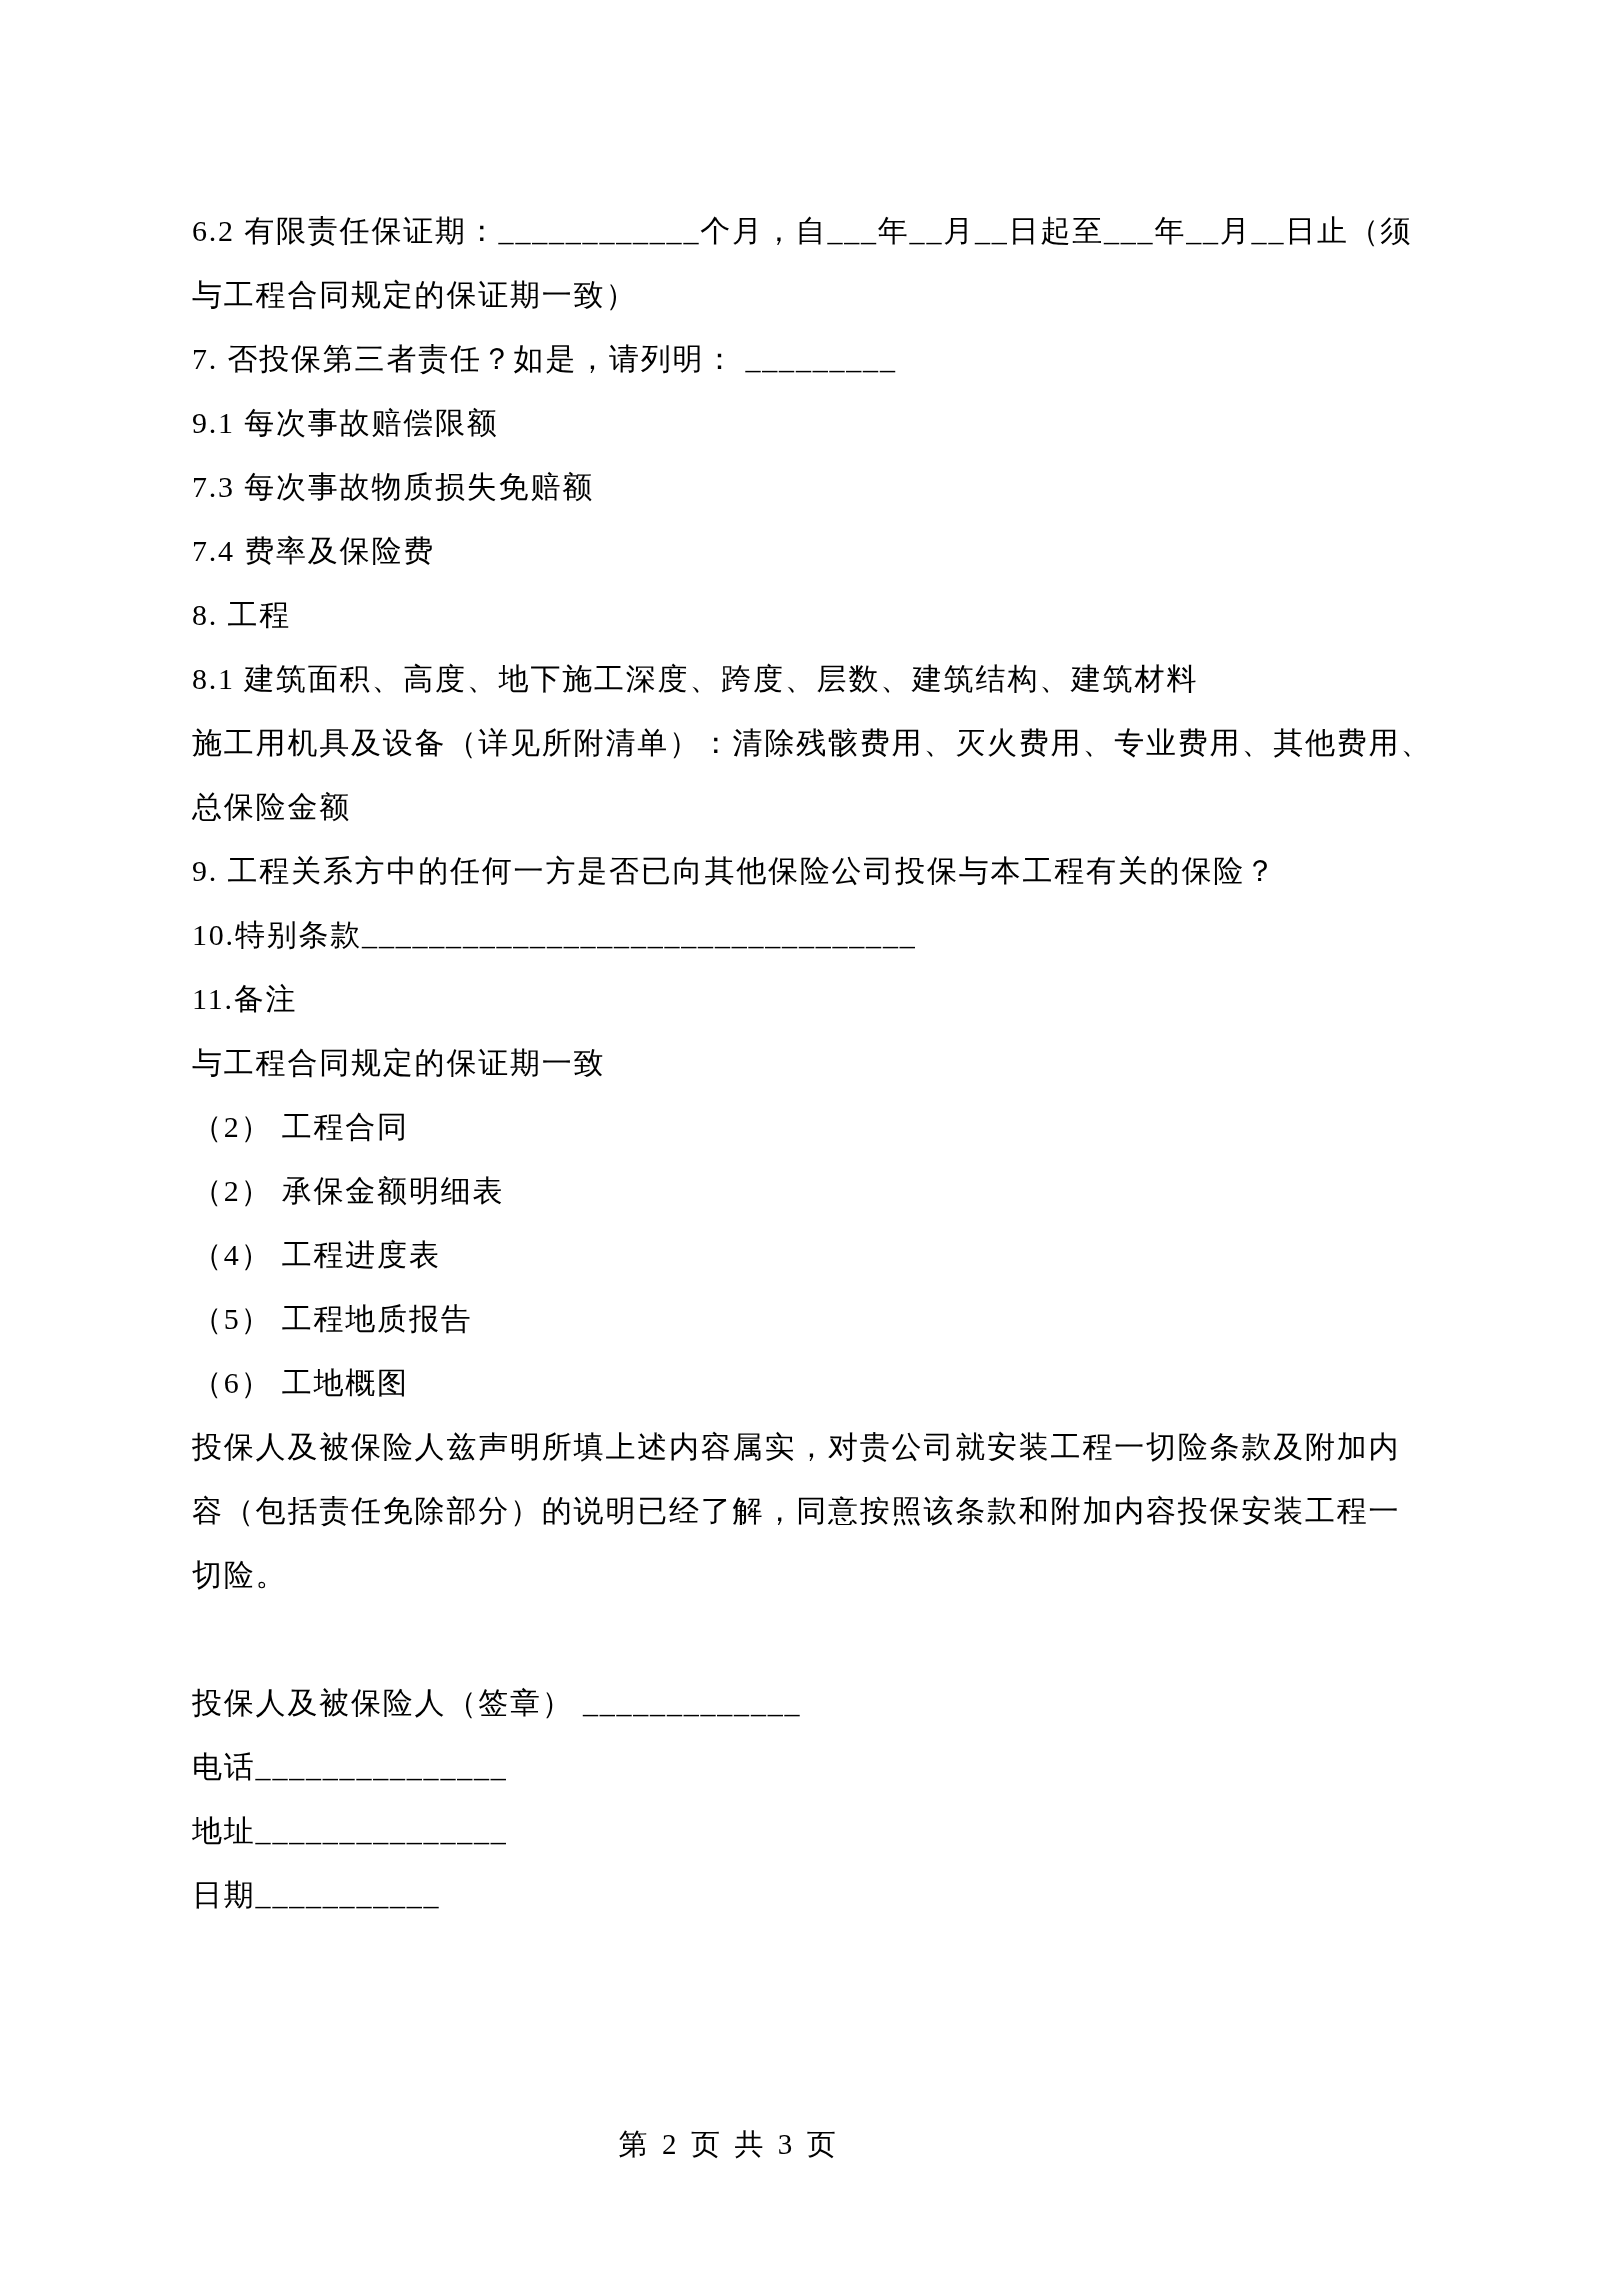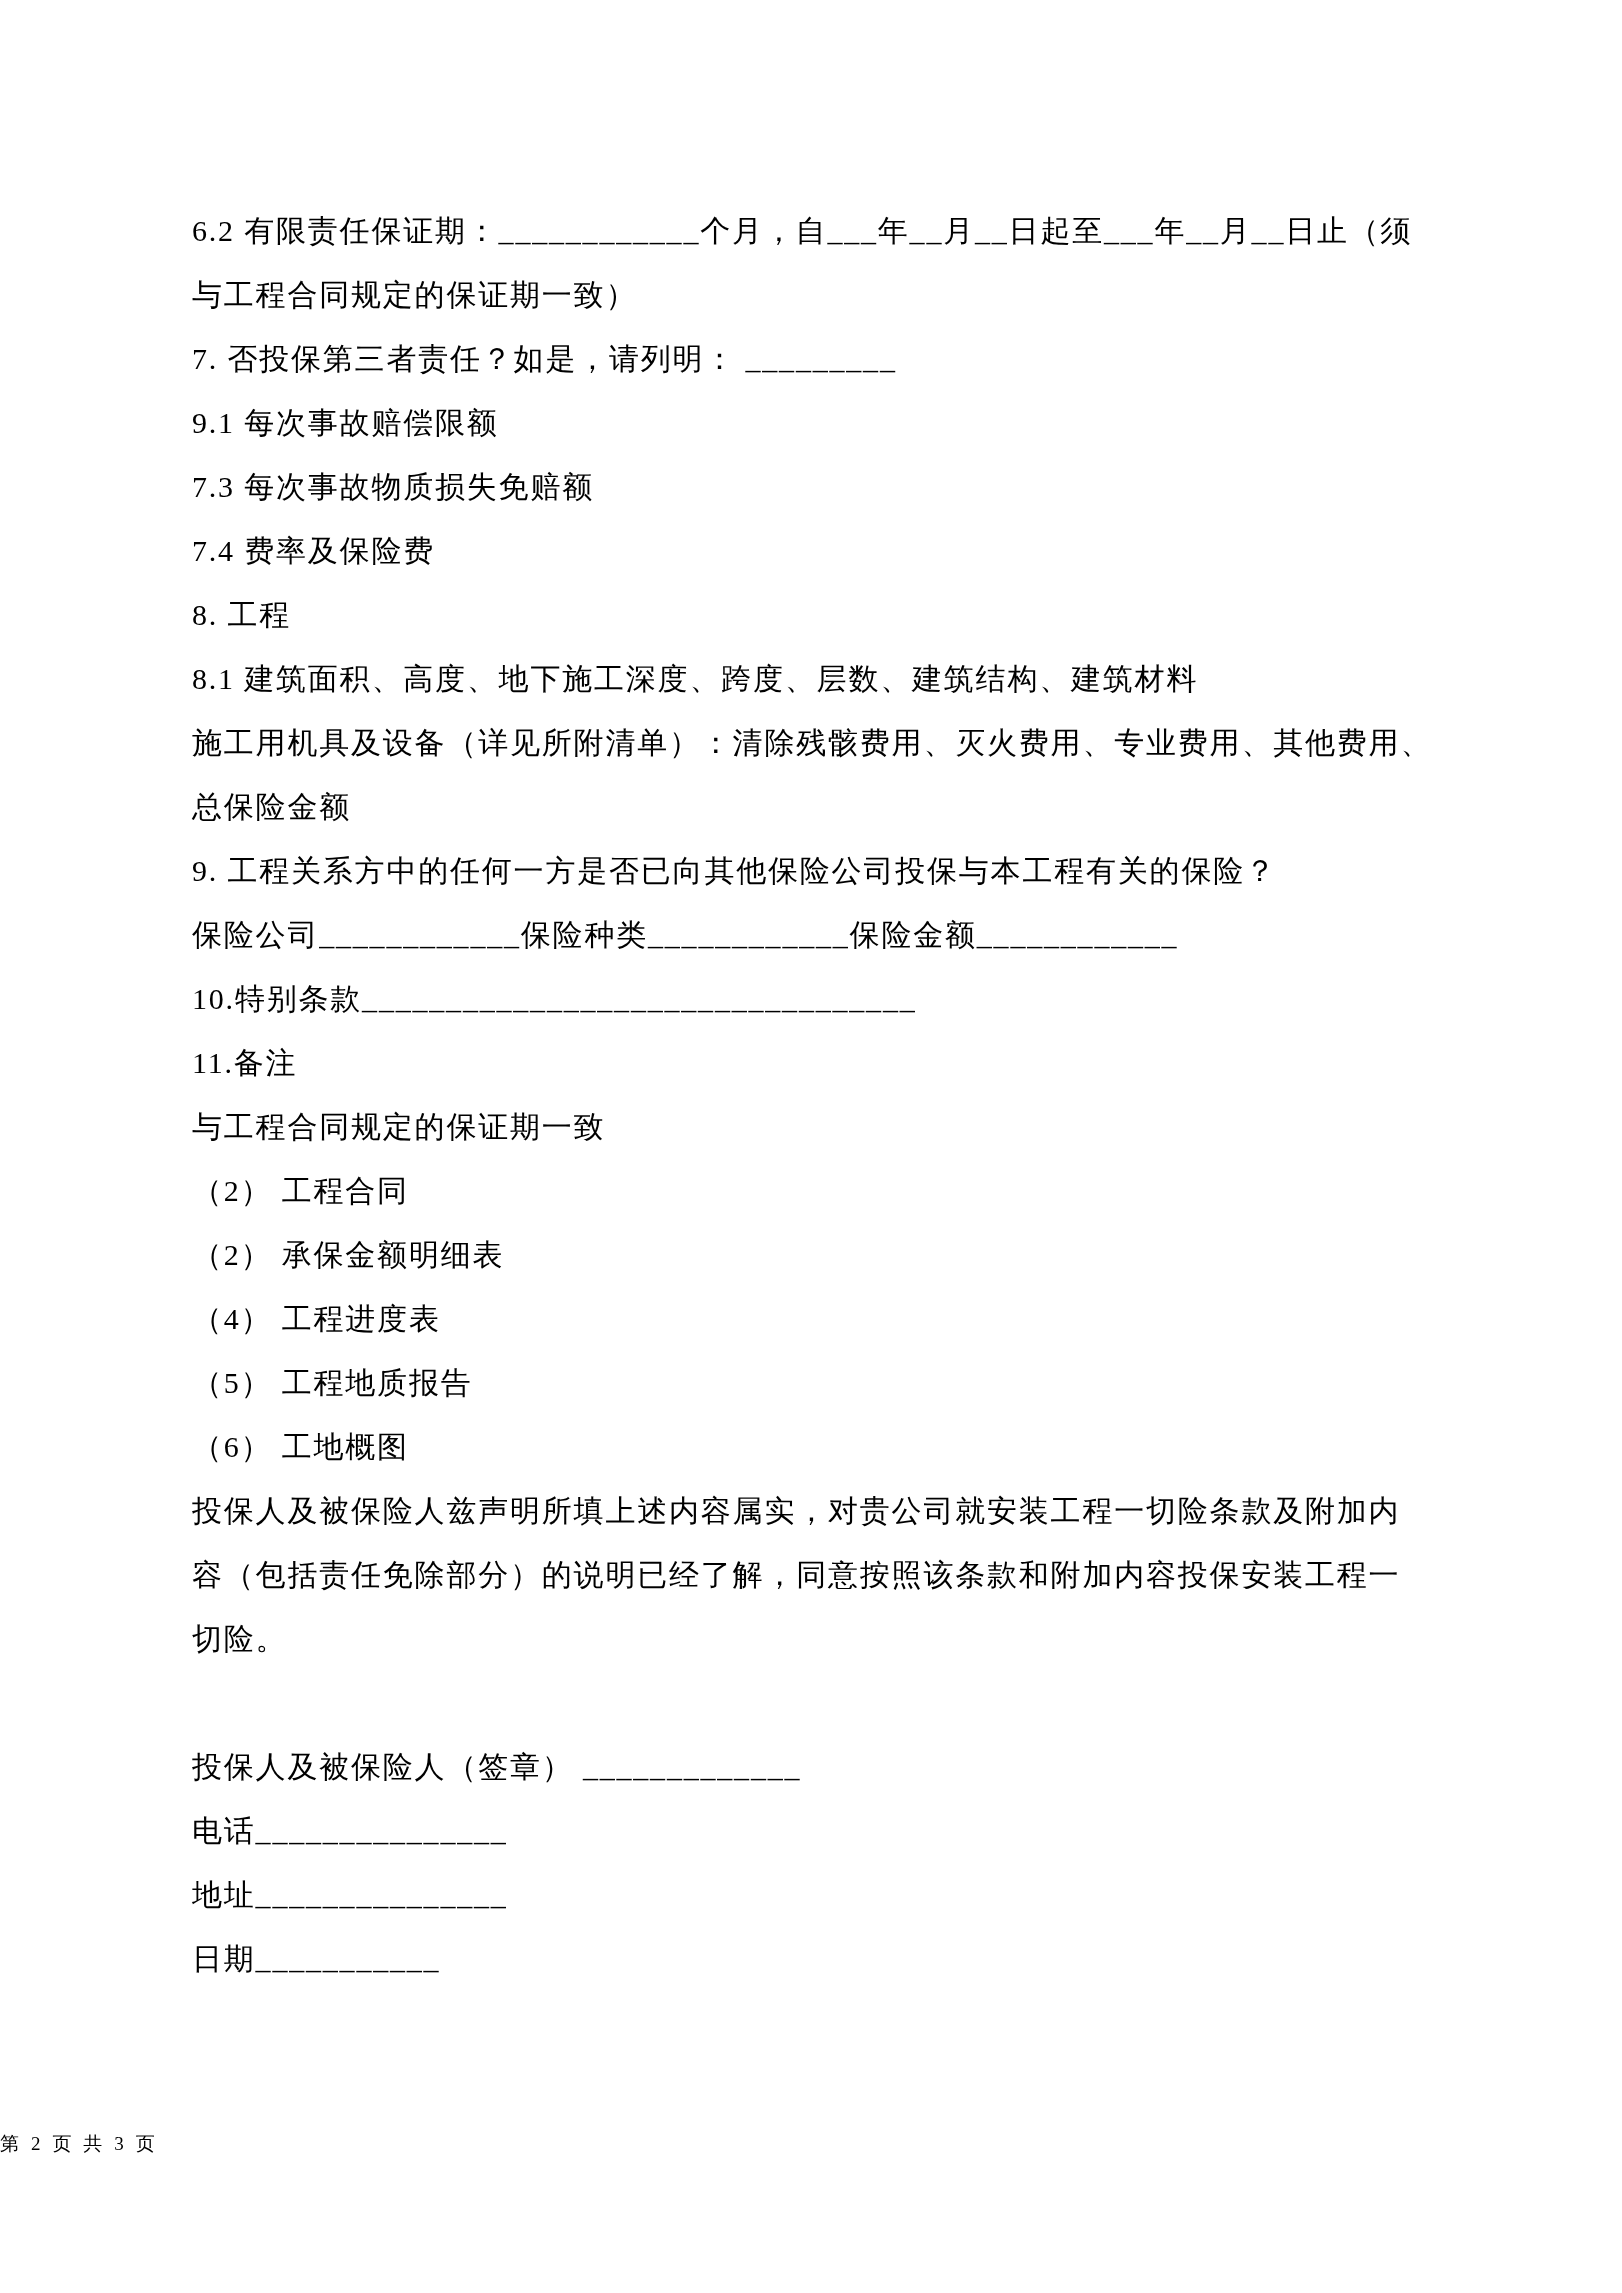--- a/index.html
+++ b/index.html
@@ -29,22 +29,22 @@
     font-size: 30px;
     letter-spacing: 1.8px;
     white-space: pre;
     color: #000000;
   }
   .footer {
     position: absolute;
     top: 2125px;
     left: 0;
     width: 100%;
-    text-align: left;
-    font-size: 19px;
+    text-align: center;
+    font-size: 29px;
     line-height: 38px;
     letter-spacing: 3.6px;
     color: #000000;
   }
 </style>
 </head>
 <body>
 
 <div class="page">
   <div class="content">
@@ -52,21 +52,20 @@
     <p class="line">与工程合同规定的保证期一致）</p>
     <p class="line">7. 否投保第三者责任？如是，请列明： _________</p>
     <p class="line">9.1 每次事故赔偿限额</p>
     <p class="line">7.3 每次事故物质损失免赔额</p>
     <p class="line">7.4 费率及保险费</p>
     <p class="line">8. 工程</p>
     <p class="line">8.1 建筑面积、高度、地下施工深度、跨度、层数、建筑结构、建筑材料</p>
     <p class="line">施工用机具及设备（详见所附清单）：清除残骸费用、灭火费用、专业费用、其他费用、</p>
     <p class="line">总保险金额</p>
     <p class="line">9. 工程关系方中的任何一方是否已向其他保险公司投保与本工程有关的保险？</p>
-    <p class="line">保险公司____________保险种类____________保险金额____________</p>
     <p class="line">10.特别条款_________________________________</p>
     <p class="line">11.备注</p>
     <p class="line">与工程合同规定的保证期一致</p>
     <p class="line">（2） 工程合同</p>
     <p class="line">（2） 承保金额明细表</p>
     <p class="line">（4） 工程进度表</p>
     <p class="line">（5） 工程地质报告</p>
     <p class="line">（6） 工地概图</p>
     <p class="line">投保人及被保险人兹声明所填上述内容属实，对贵公司就安装工程一切险条款及附加内</p>
     <p class="line">容（包括责任免除部分）的说明已经了解，同意按照该条款和附加内容投保安装工程一</p>

